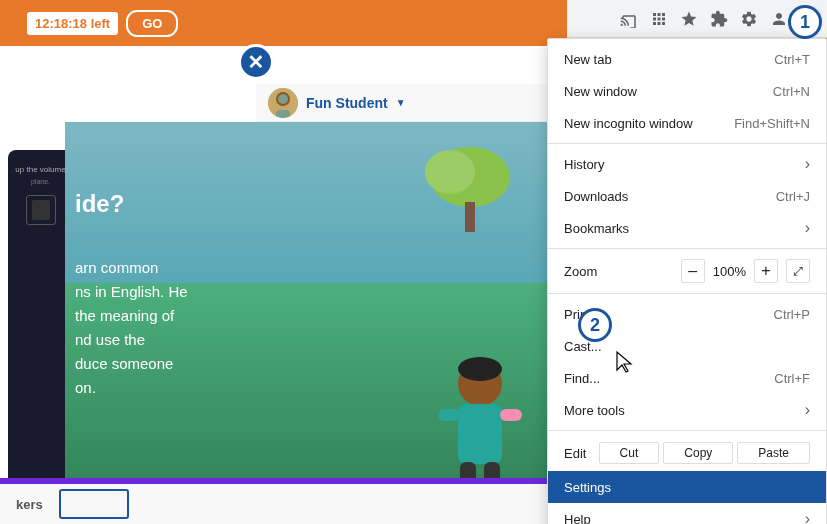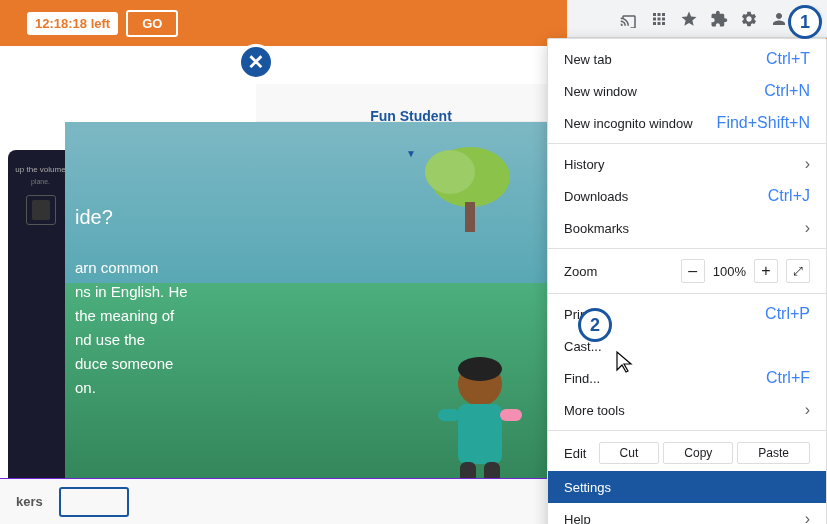--- a/index.html
+++ b/index.html
@@ -44,21 +44,21 @@
       border-radius: 3px;
     }
 
     .go-button {
       background: #e8792a;
       color: #fff;
       border: 2px solid #fff;
       font-weight: bold;
       font-size: 13px;
       padding: 4px 14px;
-      border-radius: 3px;
+      border-radius: 11px;
       cursor: pointer;
     }
 
     
     .browser-toolbar {
       position: absolute;
       top: 0; right: 0;
       width: 260px;
       height: 38px;
       background: #f1f3f4;
@@ -107,23 +107,22 @@
     .user-bar {
       position: absolute;
       top: 84px;
       left: 256px;
       width: 310px;
       height: 38px;
       background: #f8f8f8;
       display: flex;
       align-items: center;
       padding: 0 12px;
-      gap: 24px;
+      gap: 8px;
       border-bottom: 1px solid #eee;
-      flex-direction: column;
     }
 
     .avatar {
       width: 30px;
       height: 30px;
       border-radius: 50%;
       background: #c8a96a;
       overflow: hidden;
       display: flex;
       align-items: flex-end;
@@ -176,25 +175,25 @@
       position: absolute;
       top: 134px;
       left: 10px;
       color: #fff;
       font-size: 15px;
       line-height: 1.6;
     }
 
     .content-title {
       position: absolute;
-      top: 84px;
+      top: 68px;
       left: 10px;
       color: #fff;
-      font-size: 20px;
-      font-weight: normal;
+      font-size: 24px;
+      font-weight: bold;
     }
 
     
     .tree {
       position: absolute;
       top: 20px;
       right: 30px;
       width: 120px;
       height: 100px;
     }
@@ -223,22 +222,22 @@
       font-size: 13px;
       min-height: 32px;
     }
     .menu-item.highlighted {
       background: #1a56a0;
       color: #fff;
     }
 
     .menu-item-label { flex: 1; }
     .menu-shortcut {
-      color: #3b82f6;
-      font-size: 16px;
+      color: #737373;
+      font-size: 13px;
       margin-left: 24px;
     }
 
     .menu-arrow {
       color: #5f6368;
       font-size: 16px;
       margin-left: 8px;
     }
 
     .menu-divider {
@@ -347,21 +346,21 @@
     }
 
     
     .bottom-bar {
       position: absolute;
       bottom: 0;
       left: 0;
       width: 100%;
       height: 46px;
       background: #f8f8f8;
-      border-top: 1px solid #6d28d9;
+      border-top: 6px solid #6d28d9;
       display: flex;
       align-items: center;
       padding: 0 16px;
       gap: 16px;
     }
 
     .bottom-label {
       color: #555;
       font-size: 13px;
       font-weight: bold;

